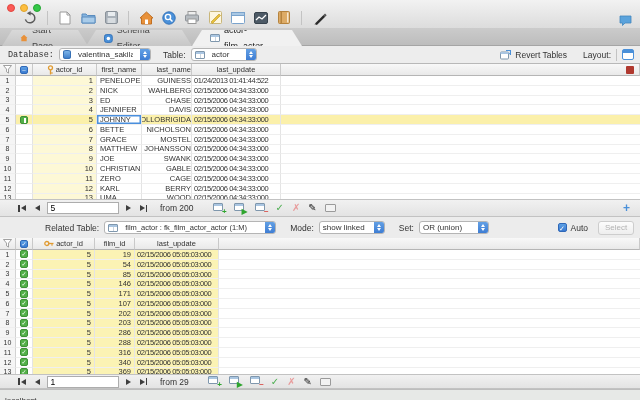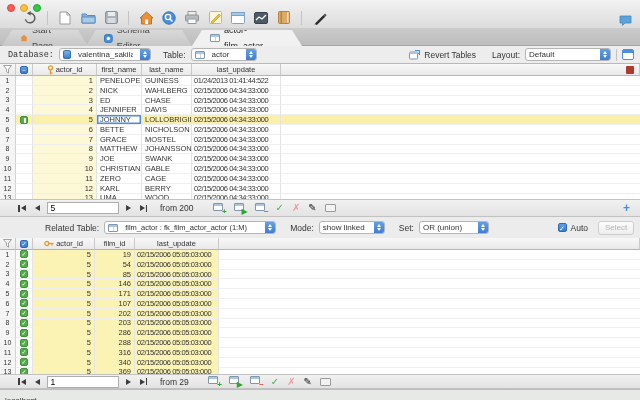--- a/index.html
+++ b/index.html
@@ -59,21 +59,21 @@
     display:flex; align-items:center; justify-content:center; gap:2px; overflow:hidden; }
   .gbody .grow { display:flex; height:9.8px; }
   .cell { border-right:1px solid #e4e4e4; border-bottom:1px solid #efefef; display:flex; align-items:center;
     font-size:7.5px; overflow:hidden; white-space:nowrap; background:#fff; }
   .rn { background:#f5f5f5 !important; border-right:1px solid #d2d2d2; justify-content:center; color:#333; font-size:7px; }
   .id { justify-content:flex-end; padding-right:3px; background:#fdf8d6; }
   .tx { padding-left:3px; }
   .dt { padding-left:2px; font-size:7.5px; letter-spacing:-0.4px; }
   .cf { flex:1; border-right:none; }
   .c0{width:16px;flex:none;} .c1{width:17px;flex:none; justify-content:center;}
-  .g1 .c2{width:64px;flex:none;} .g1 .c3{width:45px;flex:none;} .g1 .c4{width:50px;flex:none;} .g1 .c5{width:89px;flex:none;}
+  .g1 .c2{width:64px;flex:none;} .g1 .c3{width:45px;flex:none;} .g1 .c4{width:50px;flex:none;justify-content:flex-end;} .g1 .c5{width:89px;flex:none;}
   .g2 .c2{width:62px;flex:none;} .g2 .c3{width:40px;flex:none;} .g2 .c5{width:84px;flex:none;}
   .g2 .id, .g2 .dt { background:#fbf3b4; }
   .sel .cell { background:#fbf0aa; }
   .focus { background:#fff !important; box-shadow:inset 0 0 0 1.5px #4a8fdd; }
   .marker { width:8px; height:8px; background:#53b048; border-radius:2px; border:0.5px solid #3f9037; position:relative; }
   .marker::after { content:""; position:absolute; left:3px; top:1.5px; width:1.5px; height:5px; background:#fff; }
   .chk { width:8px; height:8px; border-radius:2px; display:flex; align-items:center; justify-content:center;
     color:#fff; font-size:6px; line-height:8px; }
   .chk-blue { background:linear-gradient(#5da0e4,#3a7ad1); border:0.5px solid #2f68b8; }
   .chk-green { background:#53b048; border:0.5px solid #3f9037; }
@@ -258,27 +258,20 @@
   <span class="flatbtn">
     <svg width="11" height="10" viewBox="0 0 11 10">
         <rect x="0.5" y="2" width="8" height="7" rx="1" fill="#fff" stroke="#7f97ad"></rect>
         <rect x="0.5" y="2" width="8" height="2" fill="#aac6e2"></rect>
         <path d="M6 0.5 L10.5 0.5 L10.5 5" fill="none" stroke="#4a90d9" stroke-width="1.2"></path>
         <path d="M10.5 5 L8.8 3 L12 3 Z" fill="#4a90d9"></path>
       </svg>
     <span>Revert Tables</span>
   </span>
   <span class="lbl" style="margin-left:16px;">Layout:</span>
-  <span class="popup" style="width:86px; margin-left:5px;">
-    <span class="ptext">Default</span>
-    <span class="stepper">
-        <i class="st-up"></i>
-        <i class="st-dn"></i>
-      </span>
-  </span>
   <span class="vsep" style="margin:0 5px;"></span>
   <span class="winbtn" style="margin-right:6px;"></span>
 </div>
 
 <div class="grid grid1 g1">
   <div class="ghead">
     <div class="hc c0">
       <svg width="9" height="9" viewBox="0 0 9 9">
           <path d="M0.5 0.5 h8 l-3 3.6 v4 l-2 -1.4 v-2.6 z" fill="#fff" stroke="#8a8a8a" stroke-width="0.8"></path>
         </svg>

